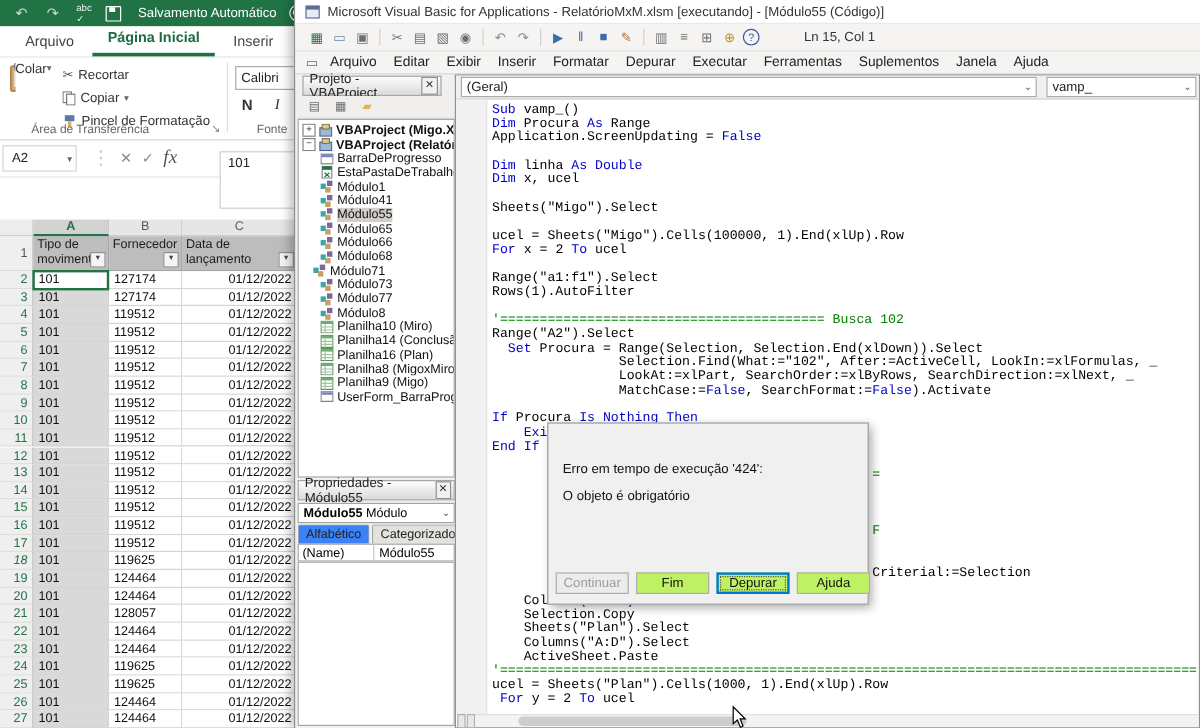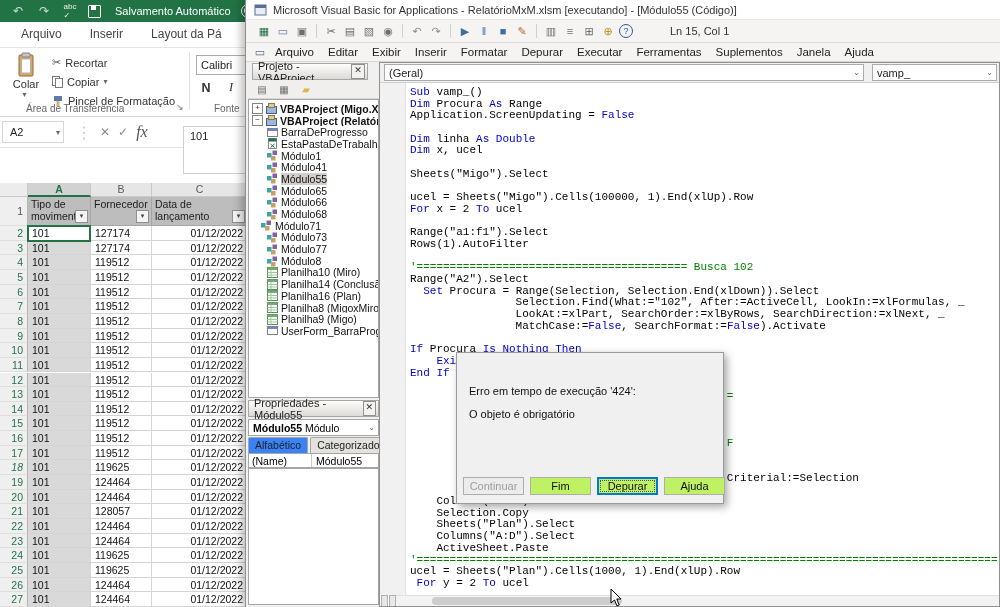--- a/index.html
+++ b/index.html
@@ -12,21 +12,21 @@
   .tbic{width:16px;height:14px;display:flex;align-items:center;justify-content:center;opacity:.75;font-size:12px}
   .floppy{width:11px;height:11px;border:1.5px solid #fff;border-radius:1px;position:relative}
   .floppy:after{content:"";position:absolute;left:2px;top:0;width:5px;height:4px;background:#fff}
   .pill{width:26px;height:12px;border:1px solid #fff;border-radius:7px;position:relative}
   .pill:after{content:"";position:absolute;left:2px;top:1.5px;width:7px;height:7px;border-radius:50%;background:#fff}
   .xl-tabs{left:0;top:22px;width:100%;height:26px;background:#fff;display:flex;align-items:flex-end;
     padding-left:8px;gap:2px;border-bottom:1px solid #e6e6e6}
   .xtab{font-size:12px;color:#444;padding:4px 13px 6px;cursor:default}
   .xtab.active{color:#1e6b41;font-weight:bold;border-bottom:3px solid #217346}
   .xl-ribbon{left:0;top:49px;width:100%;height:68px;background:#fff;border-bottom:1px solid #d8d8d8}
-  .bigbtn{left:6px;top:3px;width:40px;height:58px;display:flex;flex-direction:column;align-items:center;font-size:11px;color:#333}
+  .bigbtn{left:6px;top:3px;width:40px;height:58px;display:flex;flex-direction:row;font-size:11px;color:#333}
   .smrow{position:absolute;left:52px;height:17px;display:flex;align-items:center;gap:4px;font-size:11px;color:#333;white-space:nowrap}
   .grplbl{position:absolute;font-size:10px;color:#666}
   .vsep{position:absolute;top:3px;width:1px;height:58px;background:#e0e0e0}
   .combo{background:#fff;border:1px solid #ababab;font-size:11px;color:#222;display:flex;align-items:center;
     padding-left:4px;justify-content:space-between}
   .caret{font-size:8px;color:#666;padding-right:3px}
   .fbtn{font-size:12.5px;color:#333;width:16px;text-align:center}
   .xl-formula{left:0;top:118px;width:100%;height:30px;background:#fff;border-bottom:1px solid #e4e4e4}
   .namebox{left:2px;top:121px;width:62px;height:22px;border:1px solid #d6d6d6;background:#fff;font-size:11px;
     color:#222;display:flex;align-items:center;padding-left:7px;justify-content:space-between}
@@ -121,20 +121,21 @@
       <span class="tbic">↶</span>
       <span class="tbic">↷</span>
       <span class="tbic" style="font-size:8px;opacity:.9">abc<br>✓</span>
       <span class="floppy"></span>
       <span style="margin-left:4px">Salvamento Automático</span>
       <span class="pill"></span>
     </div>
 
     <div class="abs xl-tabs" id="xlTabs">
         <div class="xtab">Arquivo</div>
+        <div class="xtab active">Página Inicial</div>
         <div class="xtab">Inserir</div>
         <div class="xtab">Layout da Pá</div>
       </div>
 
     <div class="abs xl-ribbon">
       <div class="abs bigbtn">
         <svg width="20" height="26">
             <rect x="3" y="3" width="14" height="21" rx="1" fill="#d8a56b" stroke="#9c6b2f"></rect>
             <rect x="6" y="1" width="8" height="4" rx="1" fill="#c8c8c8" stroke="#808080"></rect>
             <rect x="5.5" y="7" width="9" height="14" fill="#fff" stroke="#b0b0b0"></rect>

